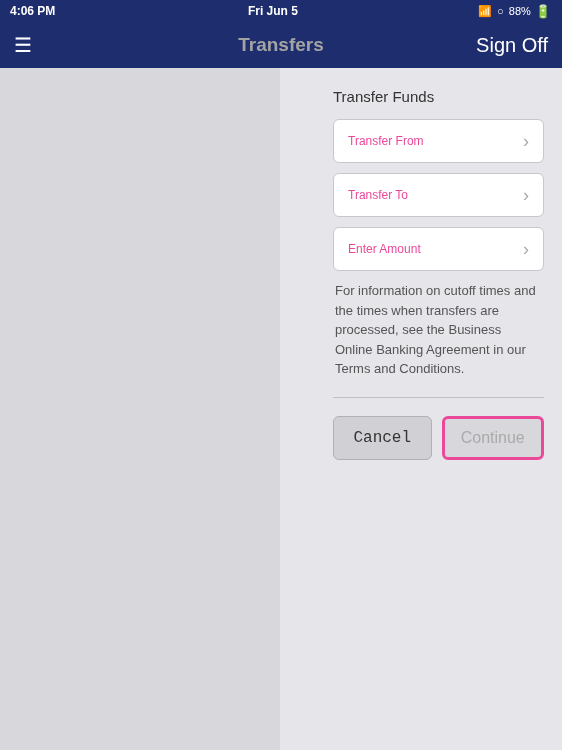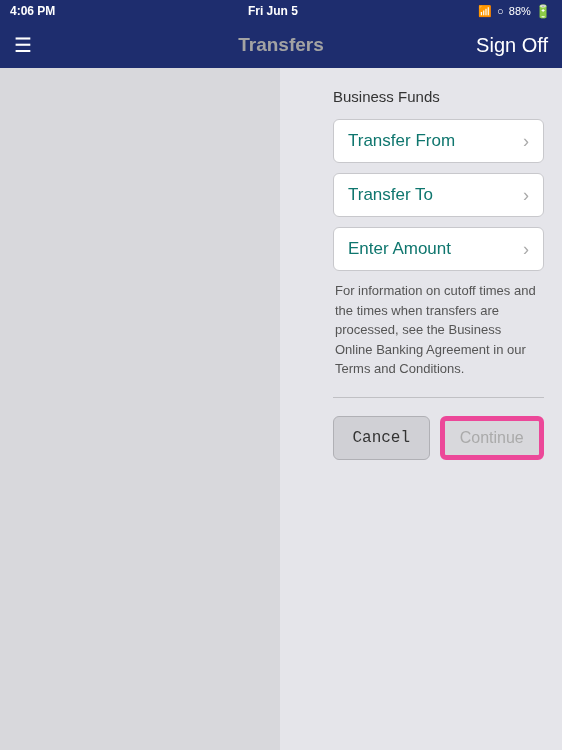--- a/index.html
+++ b/index.html
@@ -96,22 +96,22 @@
       border-radius: 6px;
       height: 44px;
       display: flex;
       align-items: center;
       justify-content: space-between;
       padding: 0 14px;
       margin-bottom: 10px;
       cursor: pointer;
     }
     .form-field-label {
-      font-size: 17px;
-      color: #0f766e;
+      font-size: 12px;
+      color: #ec4899;
     }
     .form-field-chevron {
       color: #aaa;
       font-size: 18px;
       font-weight: 300;
     }
 
     .info-text {
       font-size: 13px;
       color: #555;
@@ -140,21 +140,21 @@
       border-radius: 6px;
       font-size: 16px;
       color: #333;
       cursor: pointer;
       font-family: Liberation Mono, monospace;
     }
     .btn-continue {
       flex: 1;
       height: 44px;
       background: #d8d8dc;
-      border: 5px solid #ec4899;
+      border: 3px solid #ec4899;
       border-radius: 6px;
       font-size: 16px;
       color: #aaa;
       cursor: default;
       font-family: inherit;
     }
   </style>
 </head>
 <body>
 
@@ -173,21 +173,21 @@
   <span class="header-menu-icon">☰</span>
   <span class="header-title">Transfers</span>
   <span class="header-signoff">Sign Off</span>
 </div>
 
 <div class="layout">
 
   <div class="sidebar"></div>
 
   <div class="main-content">
-    <div class="section-title">Business Funds</div>
+    <div class="section-title">Transfer Funds</div>
 
     <div class="form-field">
       <span class="form-field-label">Transfer From</span>
       <span class="form-field-chevron">›</span>
     </div>
 
     <div class="form-field">
       <span class="form-field-label">Transfer To</span>
       <span class="form-field-chevron">›</span>
     </div>

